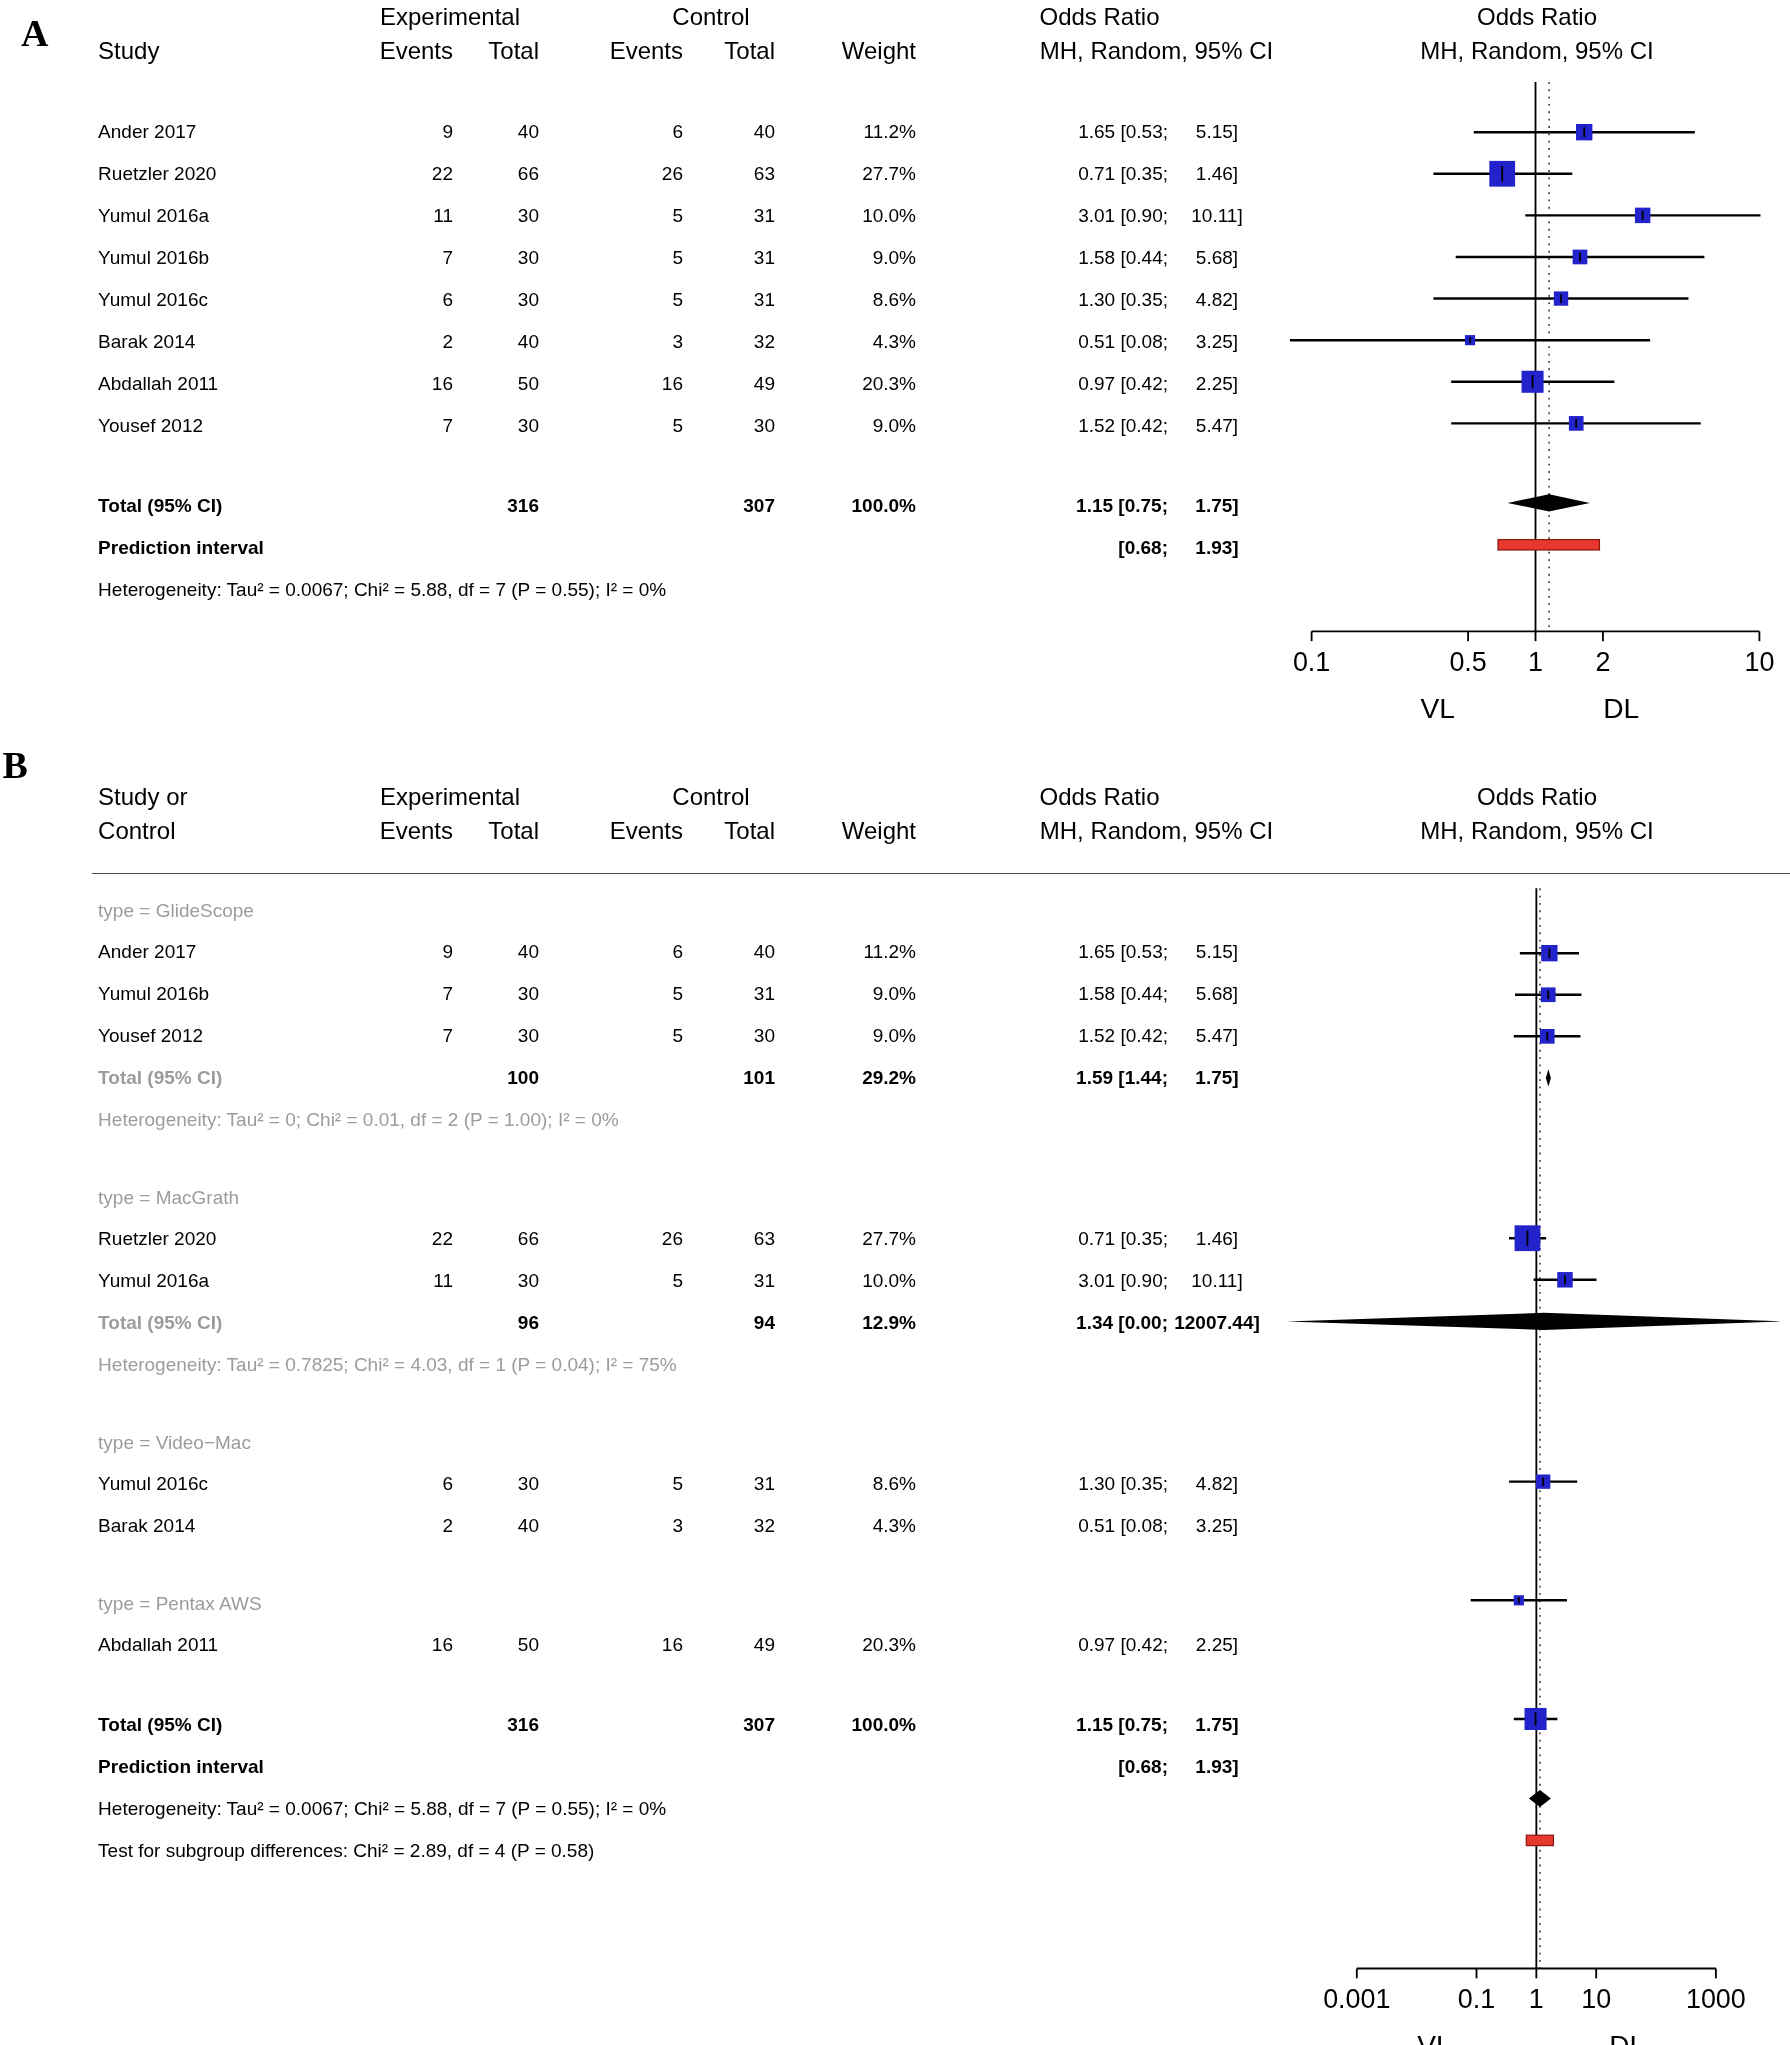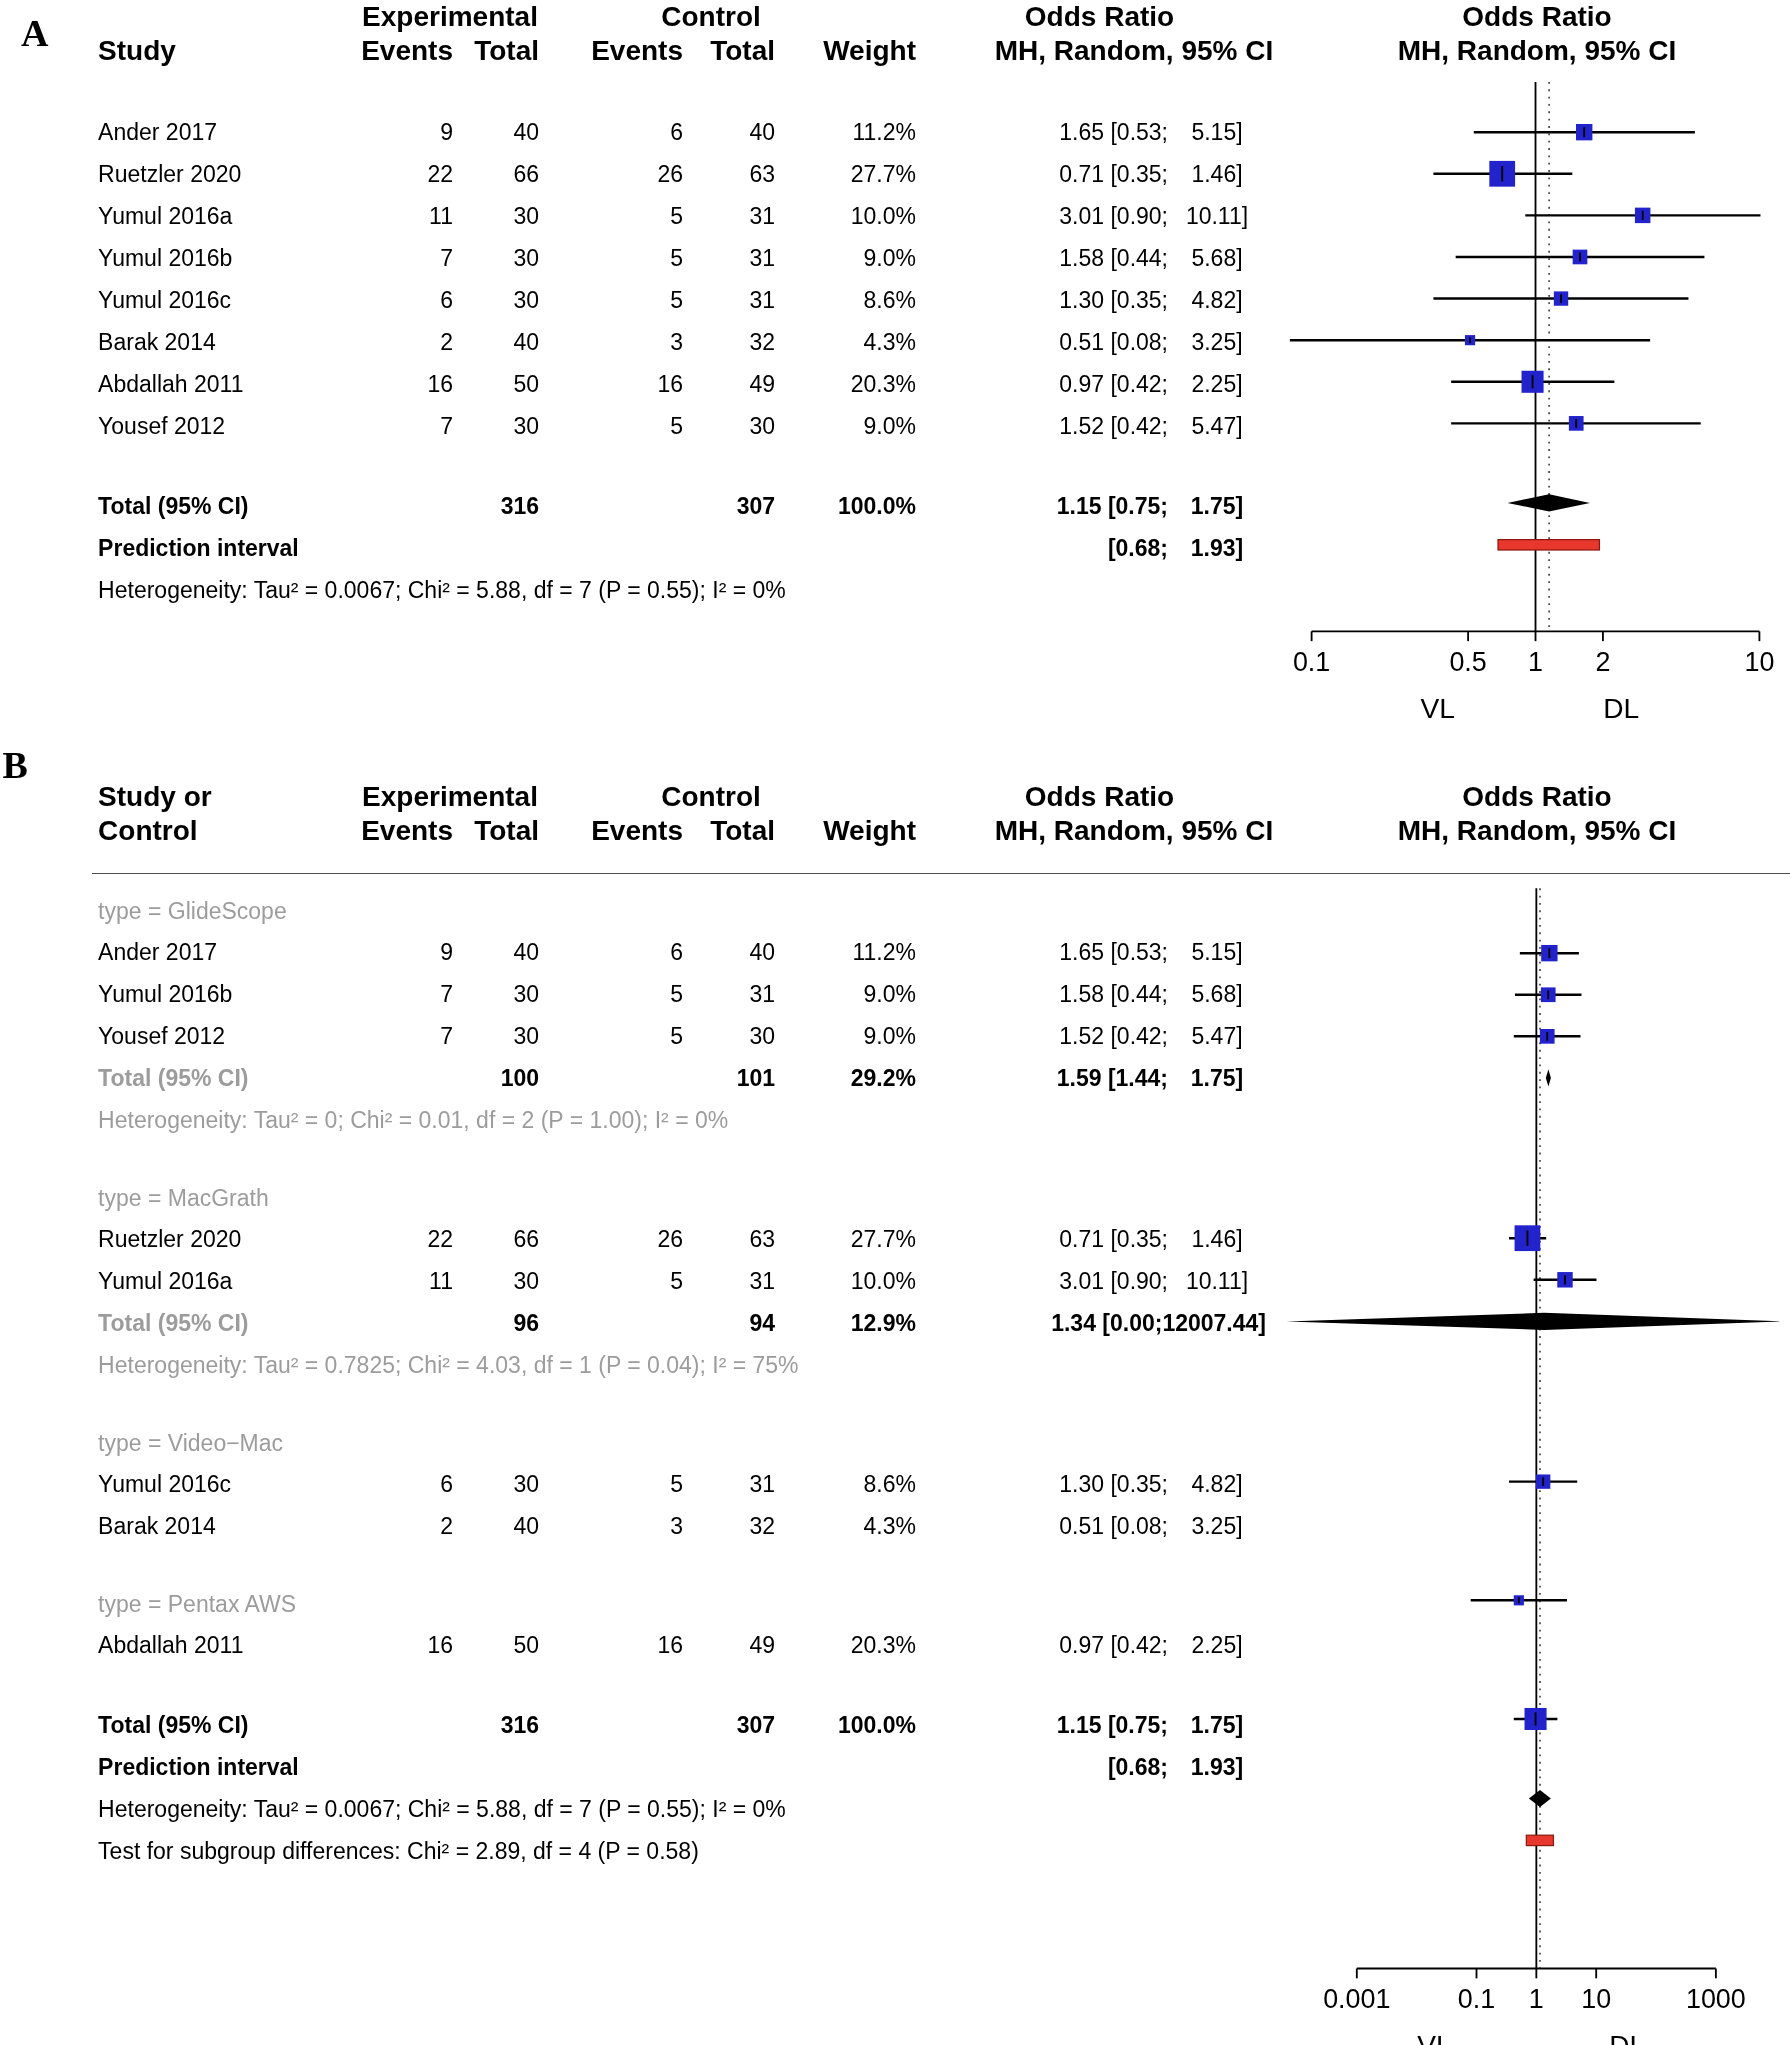--- a/index.html
+++ b/index.html
@@ -9,22 +9,22 @@
   .panel{position:relative;width:1790px}
   #panelA{height:725px}
   #panelB{height:1320px}
   .panel-letter{position:absolute;font-family:"Liberation Serif","DejaVu Serif",serif;
     font-weight:700;font-size:38px;line-height:1}
   #panelA .panel-letter{left:21px;top:13.5px}
   #panelB .panel-letter{left:2.4px;top:21px}
   .rows{position:relative;padding-left:92px;z-index:1}
   #panelB .rows{padding-top:55px}
   .row{display:grid;grid-template-columns:269px 92px 86px 144px 92px 141px 367px 508px;
-    align-items:center;height:42px;font-size:23px;line-height:1.05}
-  .row.h1,.row.h2{height:34px;font-weight:700;font-size:28px}
+    align-items:center;height:42px;font-size:19px;line-height:1.05}
+  .row.h1,.row.h2{height:34px;font-weight:400;font-size:24px}
   #panelA .rowhost{margin-top:43px}
   .gap{margin-top:38px}
   .cell{white-space:nowrap}
   .c-study{padding-left:6.1px}
   .c-num{text-align:right}
   .c-or{display:flex;justify-content:flex-end;align-items:baseline;padding-right:17px}
   .c-or .hi{display:inline-block;min-width:98px;text-align:center}
   .c-orh{text-align:right;padding-right:9.8px}
   .center{text-align:center}
   .span2{grid-column:span 2}

